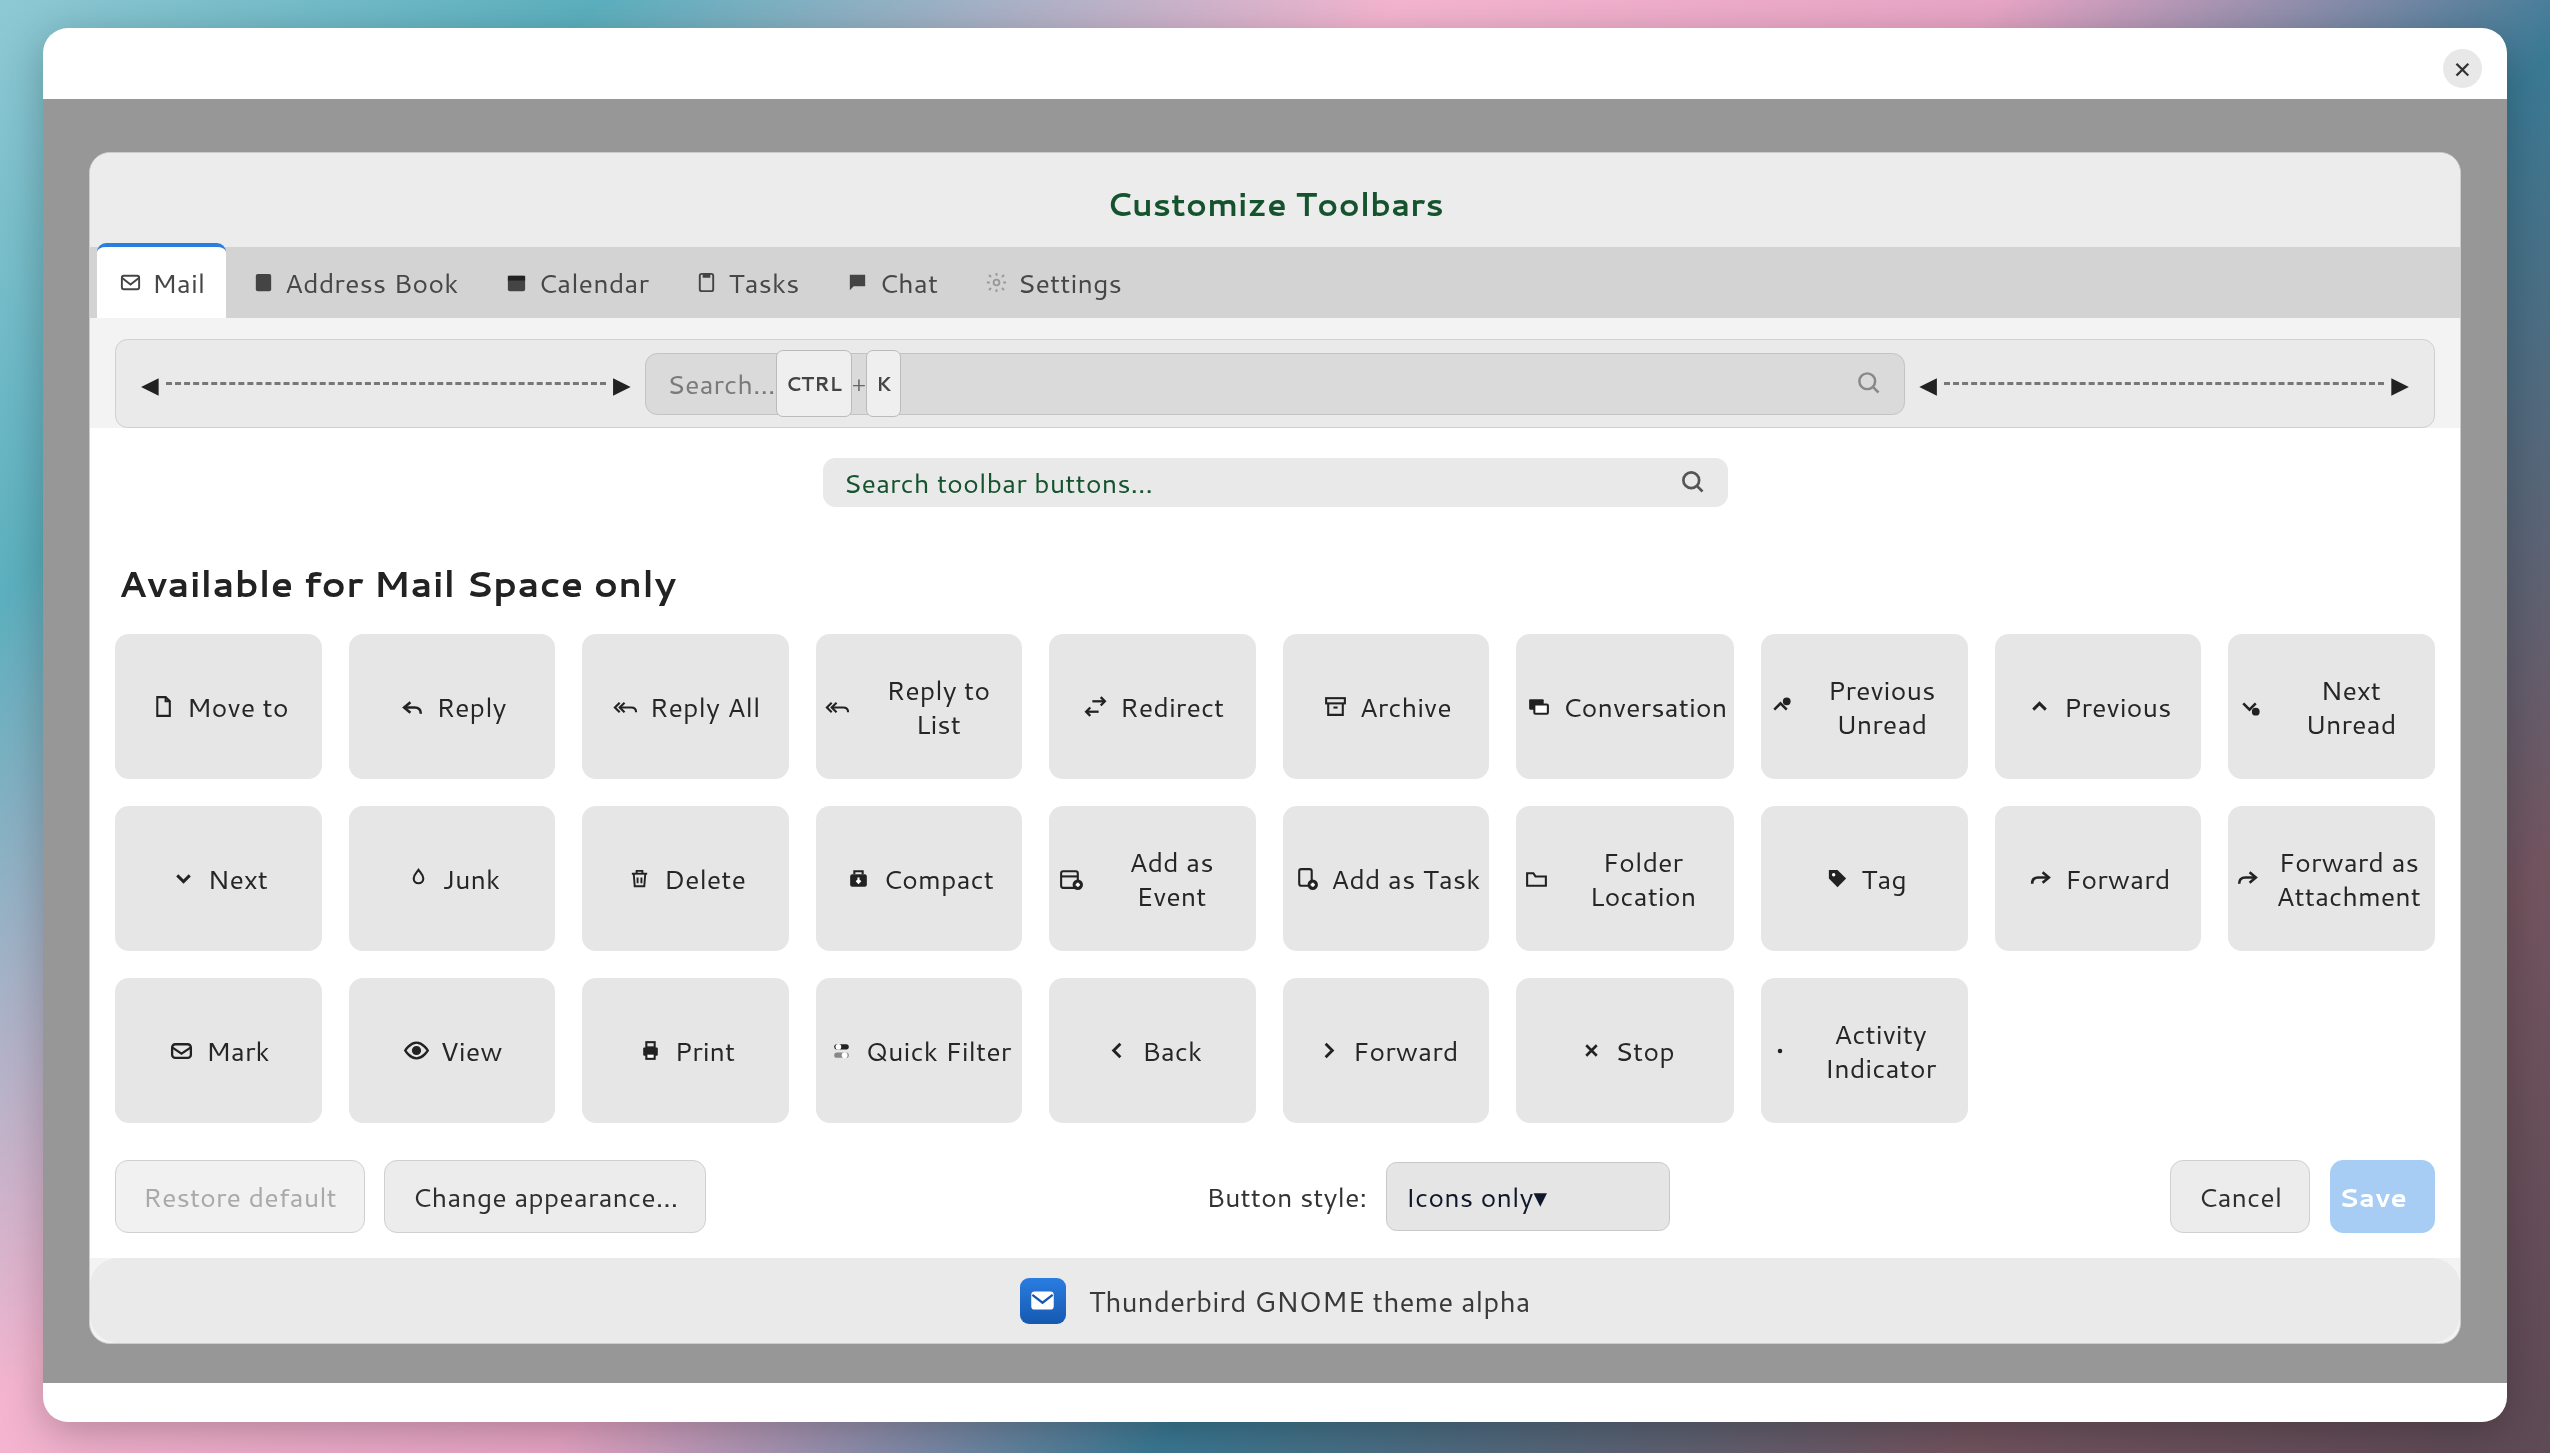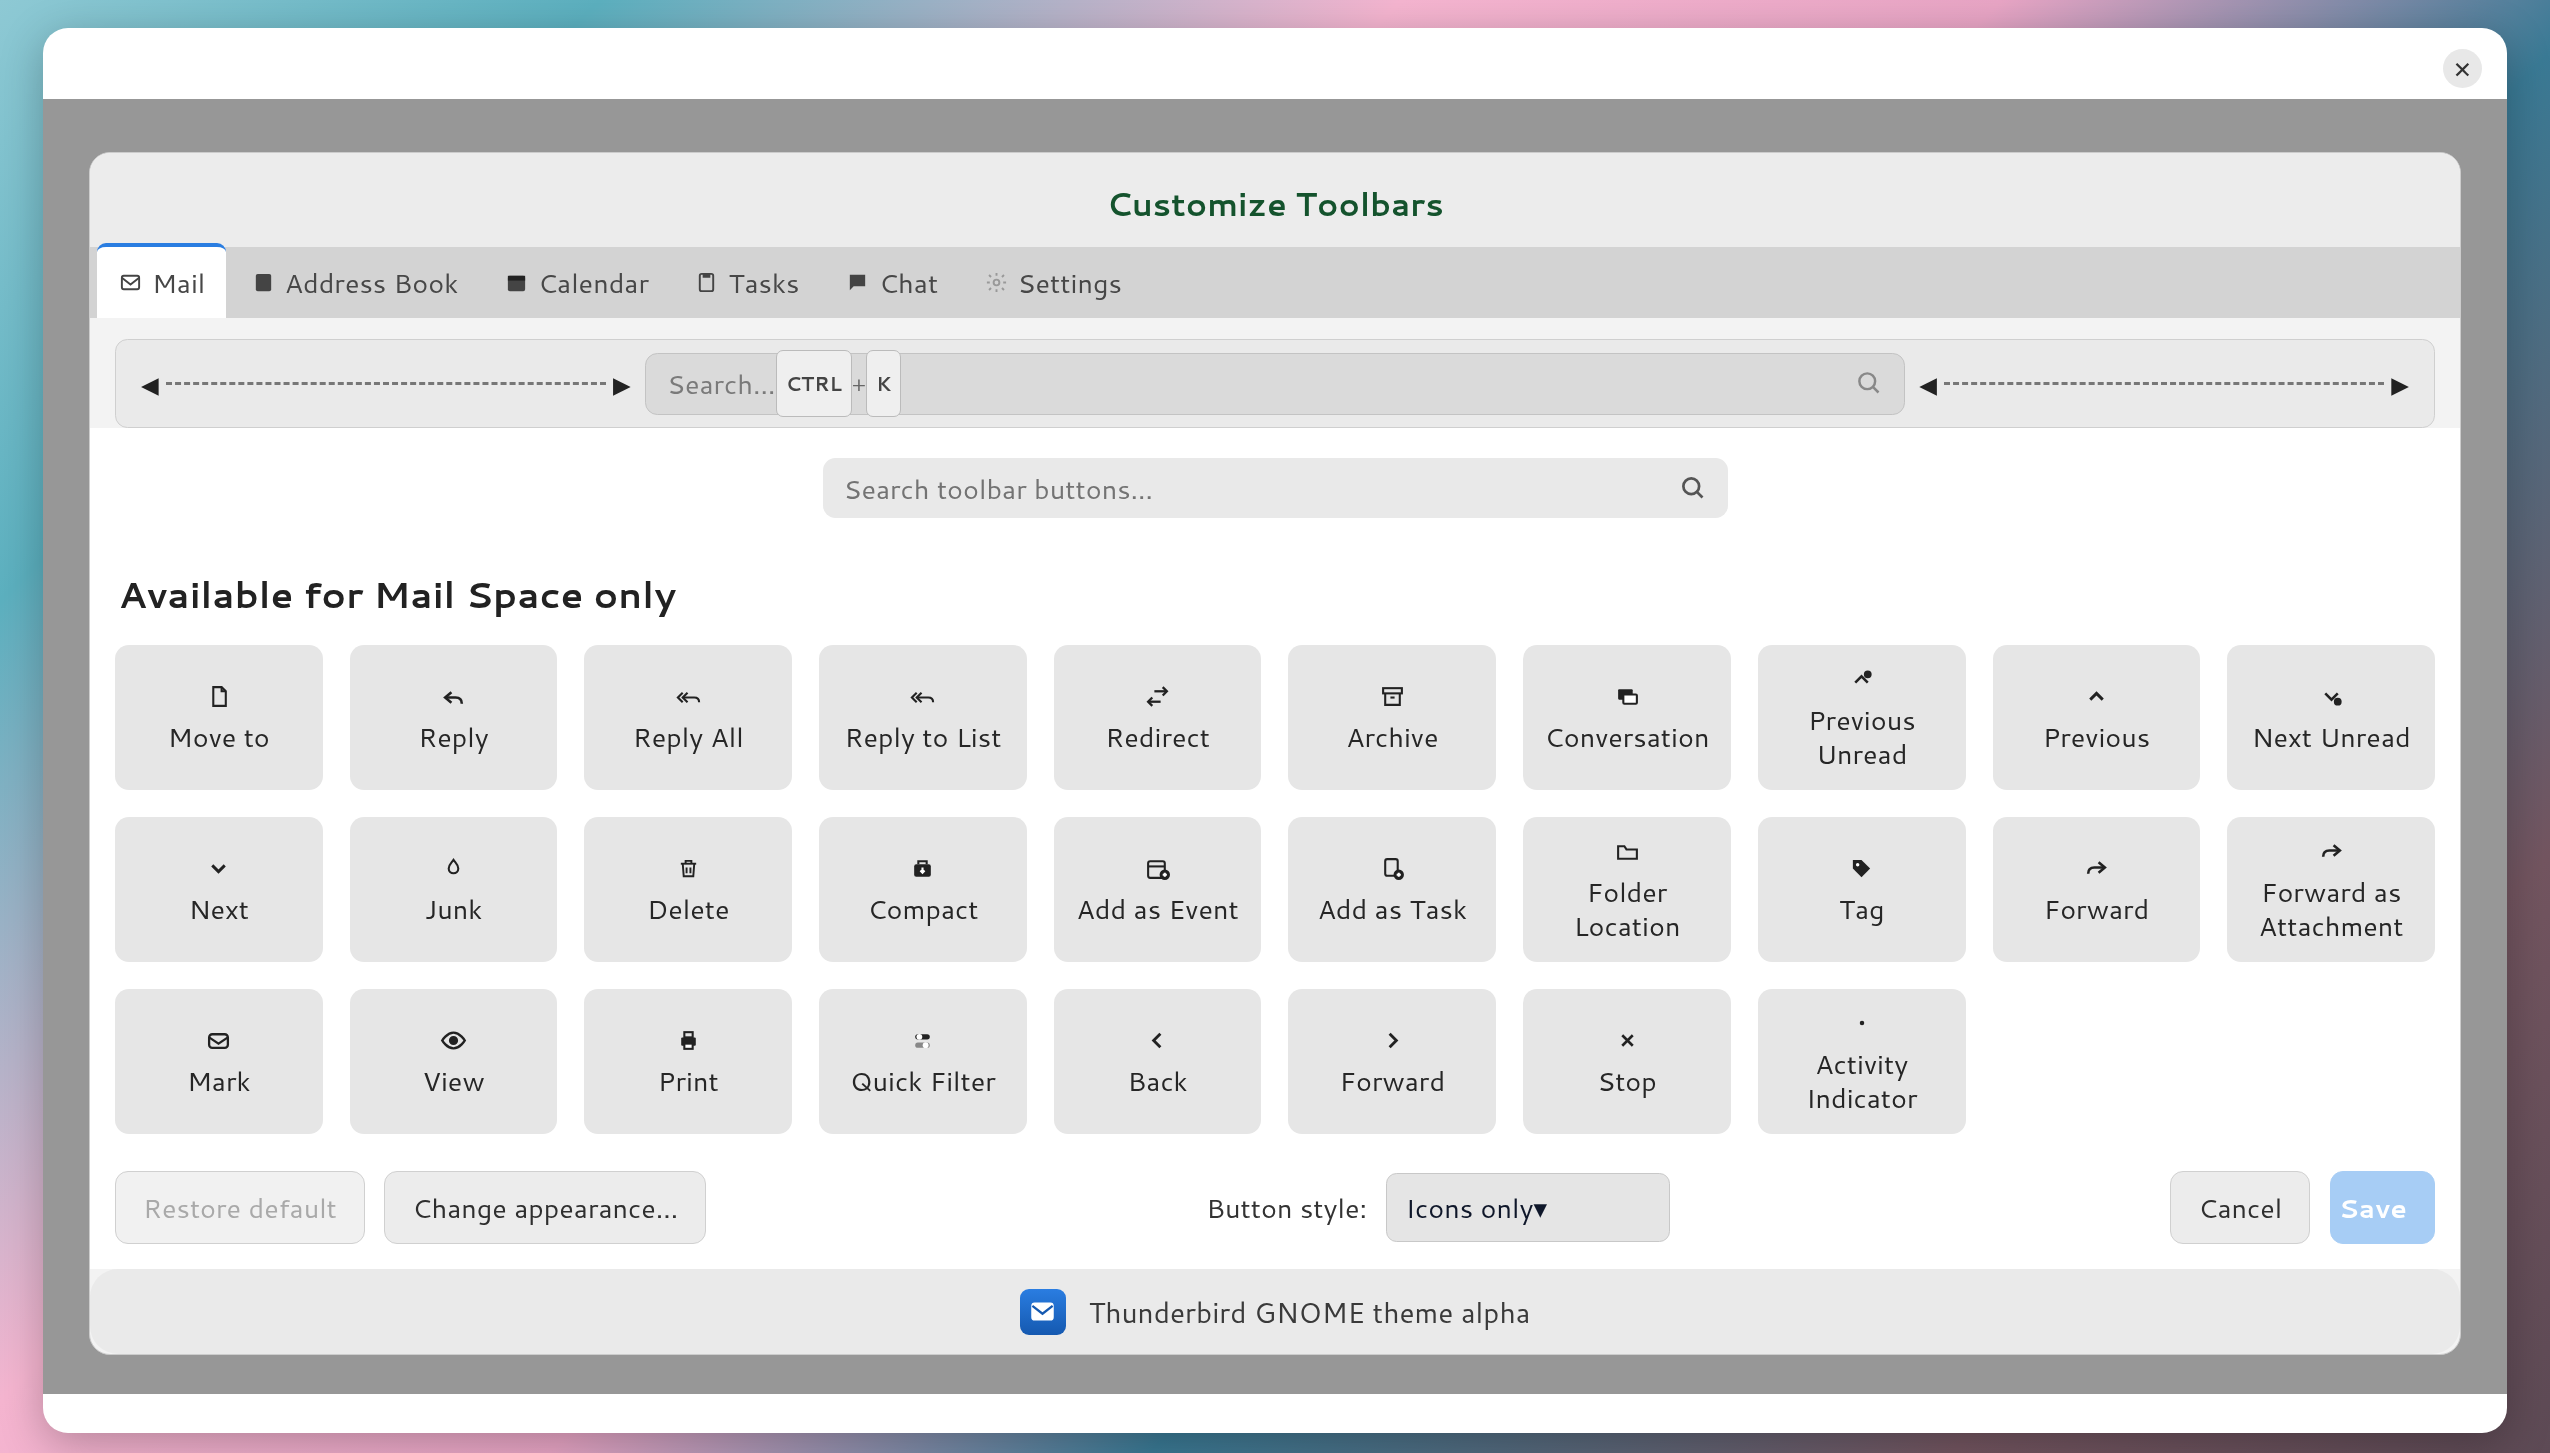--- a/index.html
+++ b/index.html
@@ -115,42 +115,42 @@
   .kbd { background:#efefef;border:0.9px solid #bbb;border-radius:7px;padding:19px 9px;font-size:19.5px;color:#444;font-weight:600;font-family:inherit;}
   .plus { color:#666; font-size:21px; }
   .mag { margin-left:auto; color:#888;}
   .body-area { background:#fff; padding: 30px 25px 25px; }
   .filterwrap { display:flex; justify-content:center; }
   .filterbox {
     width: 905px;
     display:flex;align-items:center;
     background:#e9e9e9;
     border-radius:12.4px;
-    height:60px;
+    height:49px;
     padding:0 21px;
-    color:#737373;
+    color:#14532d;
     font-size:27px;
   }
   .section-h {
     font-size:37px;
     font-weight:800;
     color:#222;
     margin: 50px 0 25px 3.5px;
   }
   .grid {
     display:grid;
     grid-template-columns: repeat(10, 1fr);
     gap: 27px 27px;
   }
   .toolbtn {
     background:#e6e6e6;
     border-radius:14px;
     height: 145px;
     display:flex;
-    flex-direction:column;
+    flex-direction:row;
     align-items:center;
     justify-content:center;
     gap: 9px;
     font-size:27px;
     color:#262626;
     text-align:center;
     padding: 9px 7px;
     cursor:grab;
     line-height:1.25;
   }

